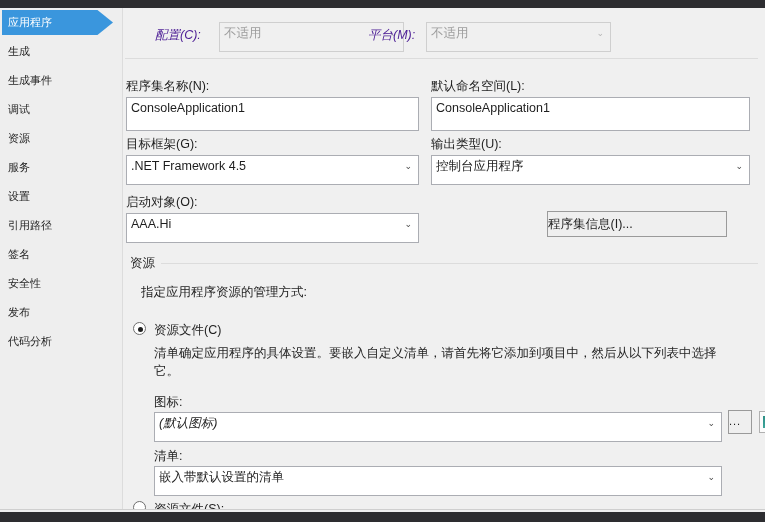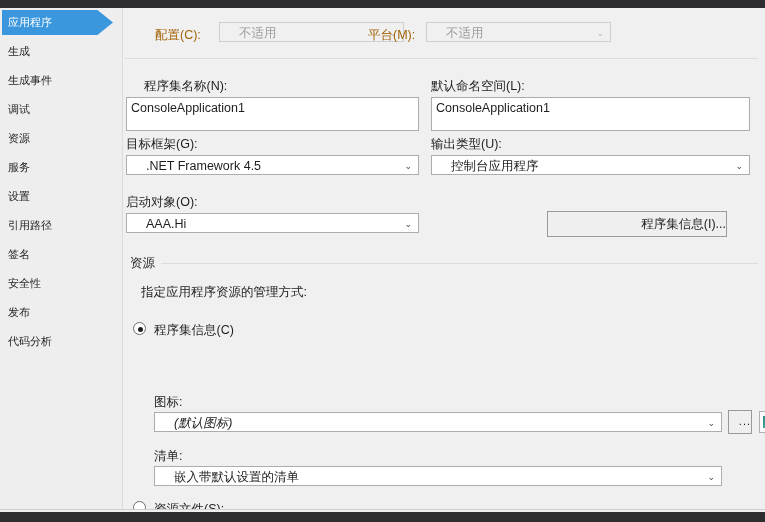--- a/index.html
+++ b/index.html
@@ -91,43 +91,43 @@
     width: 642px;
     height: 501px;
     background: #f0f0f0;
   }
 
   .lbl {
     font-size: 12.5px;
     color: #1e1e1e;
     white-space: nowrap;
   }
-  .lbl.dim { color: #a16207; }
+  .lbl.dim { color: #4c1d95; font-style: italic; }
 
   
   .textbox {
     box-sizing: border-box;
     height: 34px;
     background: #ffffff;
     border: 1px solid #abadb3;
     padding: 0 4px;
     font-size: 12.5px;
     line-height: 20px;
     color: #1e1e1e;
     white-space: nowrap;
     overflow: hidden;
   }
 
   
   .combo {
     box-sizing: border-box;
-    height: 20px;
+    height: 30px;
     background: #ffffff;
     border: 1px solid #abadb3;
-    padding: 0 22px 0 19px;
+    padding: 0 22px 0 4px;
     font-size: 12.5px;
     line-height: 20px;
     color: #1e1e1e;
     white-space: nowrap;
     overflow: hidden;
     position: relative;
   }
   .combo .arrow {
     position: absolute;
     right: 6px; top: 0;
@@ -144,21 +144,21 @@
   .combo.disabled .arrow { color: #b5b5b5; }
 
   
   .button {
     box-sizing: border-box;
     height: 26px;
     background: #efefef;
     border: 1px solid #9a9a9a;
     font-size: 12.5px;
     line-height: 24px;
-    text-align: right;
+    text-align: left;
     color: #1e1e1e;
     white-space: nowrap;
     cursor: default;
   }
   .button.small {
     font-size: 11px;
     letter-spacing: 1px;
   }
 
   
@@ -295,21 +295,21 @@
     </div>
 
     <div class="lbl dim abs" style="left:245px; top:19px;">平台(M):</div>
     <div class="combo disabled abs" style="left:303px; top:14px; width:185px;">
       <span>不适用</span>
       <span class="arrow">⌄</span>
     </div>
 
     <div class="hrule" style="left:2px; top:50px; width:633px;"></div>
 
-    <div class="lbl abs" style="left:21px; top:70px;text-align:right;">程序集名称(N):</div>
+    <div class="lbl abs" style="left:3px; top:70px;text-align:right;">程序集名称(N):</div>
     <div class="textbox abs" style="left:3px; top:89px; width:293px;">ConsoleApplication1</div>
 
     <div class="lbl abs" style="left:308px; top:70px;">默认命名空间(L):</div>
     <div class="textbox abs" style="left:308px; top:89px; width:319px;">ConsoleApplication1</div>
 
     <div class="lbl abs" style="left:3px; top:128px;">目标框架(G):</div>
     <div class="combo abs" style="left:3px; top:147px; width:293px;">
       <span>.NET Framework 4.5</span>
       <span class="arrow">⌄</span>
     </div>
@@ -329,22 +329,26 @@
     <div class="button abs" style="left:424px; top:203px; width:180px;">程序集信息(I)...</div>
 
     <div class="groupbox-legend" style="left:7px; top:247px;">资源</div>
     <div class="groupbox-line" style="left:7px; top:255px; width:628px;"></div>
 
     <div class="lbl abs" style="left:18px; top:276px;">指定应用程序资源的管理方式:</div>
 
     <div class="radio-outer" style="left:10px; top:314px;">
       <div class="radio-dot"></div>
     </div>
-    <div class="lbl abs" style="left:31px; top:314px;">程序集信息(C)</div>
-
+    <div class="lbl abs" style="left:31px; top:314px;">资源文件(C)</div>
+
+    <div class="desc" style="left:31px; top:336px; width:600px;">
+      <span>清单确定应用程序的具体设置。要嵌入自定义清单，请首先将它添加到项目中，然后从以下列表中选择</span><br>
+      <span>它。</span>
+    </div>
 
     <div class="lbl abs" style="left:31px; top:386px;">图标:</div>
     <div class="combo abs" style="left:31px; top:404px; width:568px;font-style:italic;">
       <span>(默认图标)</span>
       <span class="arrow">⌄</span>
     </div>
     <div class="button small abs" style="left:605px; top:402px; width:24px; height:24px; line-height:20px;">...</div>
     <div class="icon-preview abs" style="left:636px; top:403px;">
       <div class="sw-left"></div>
 

